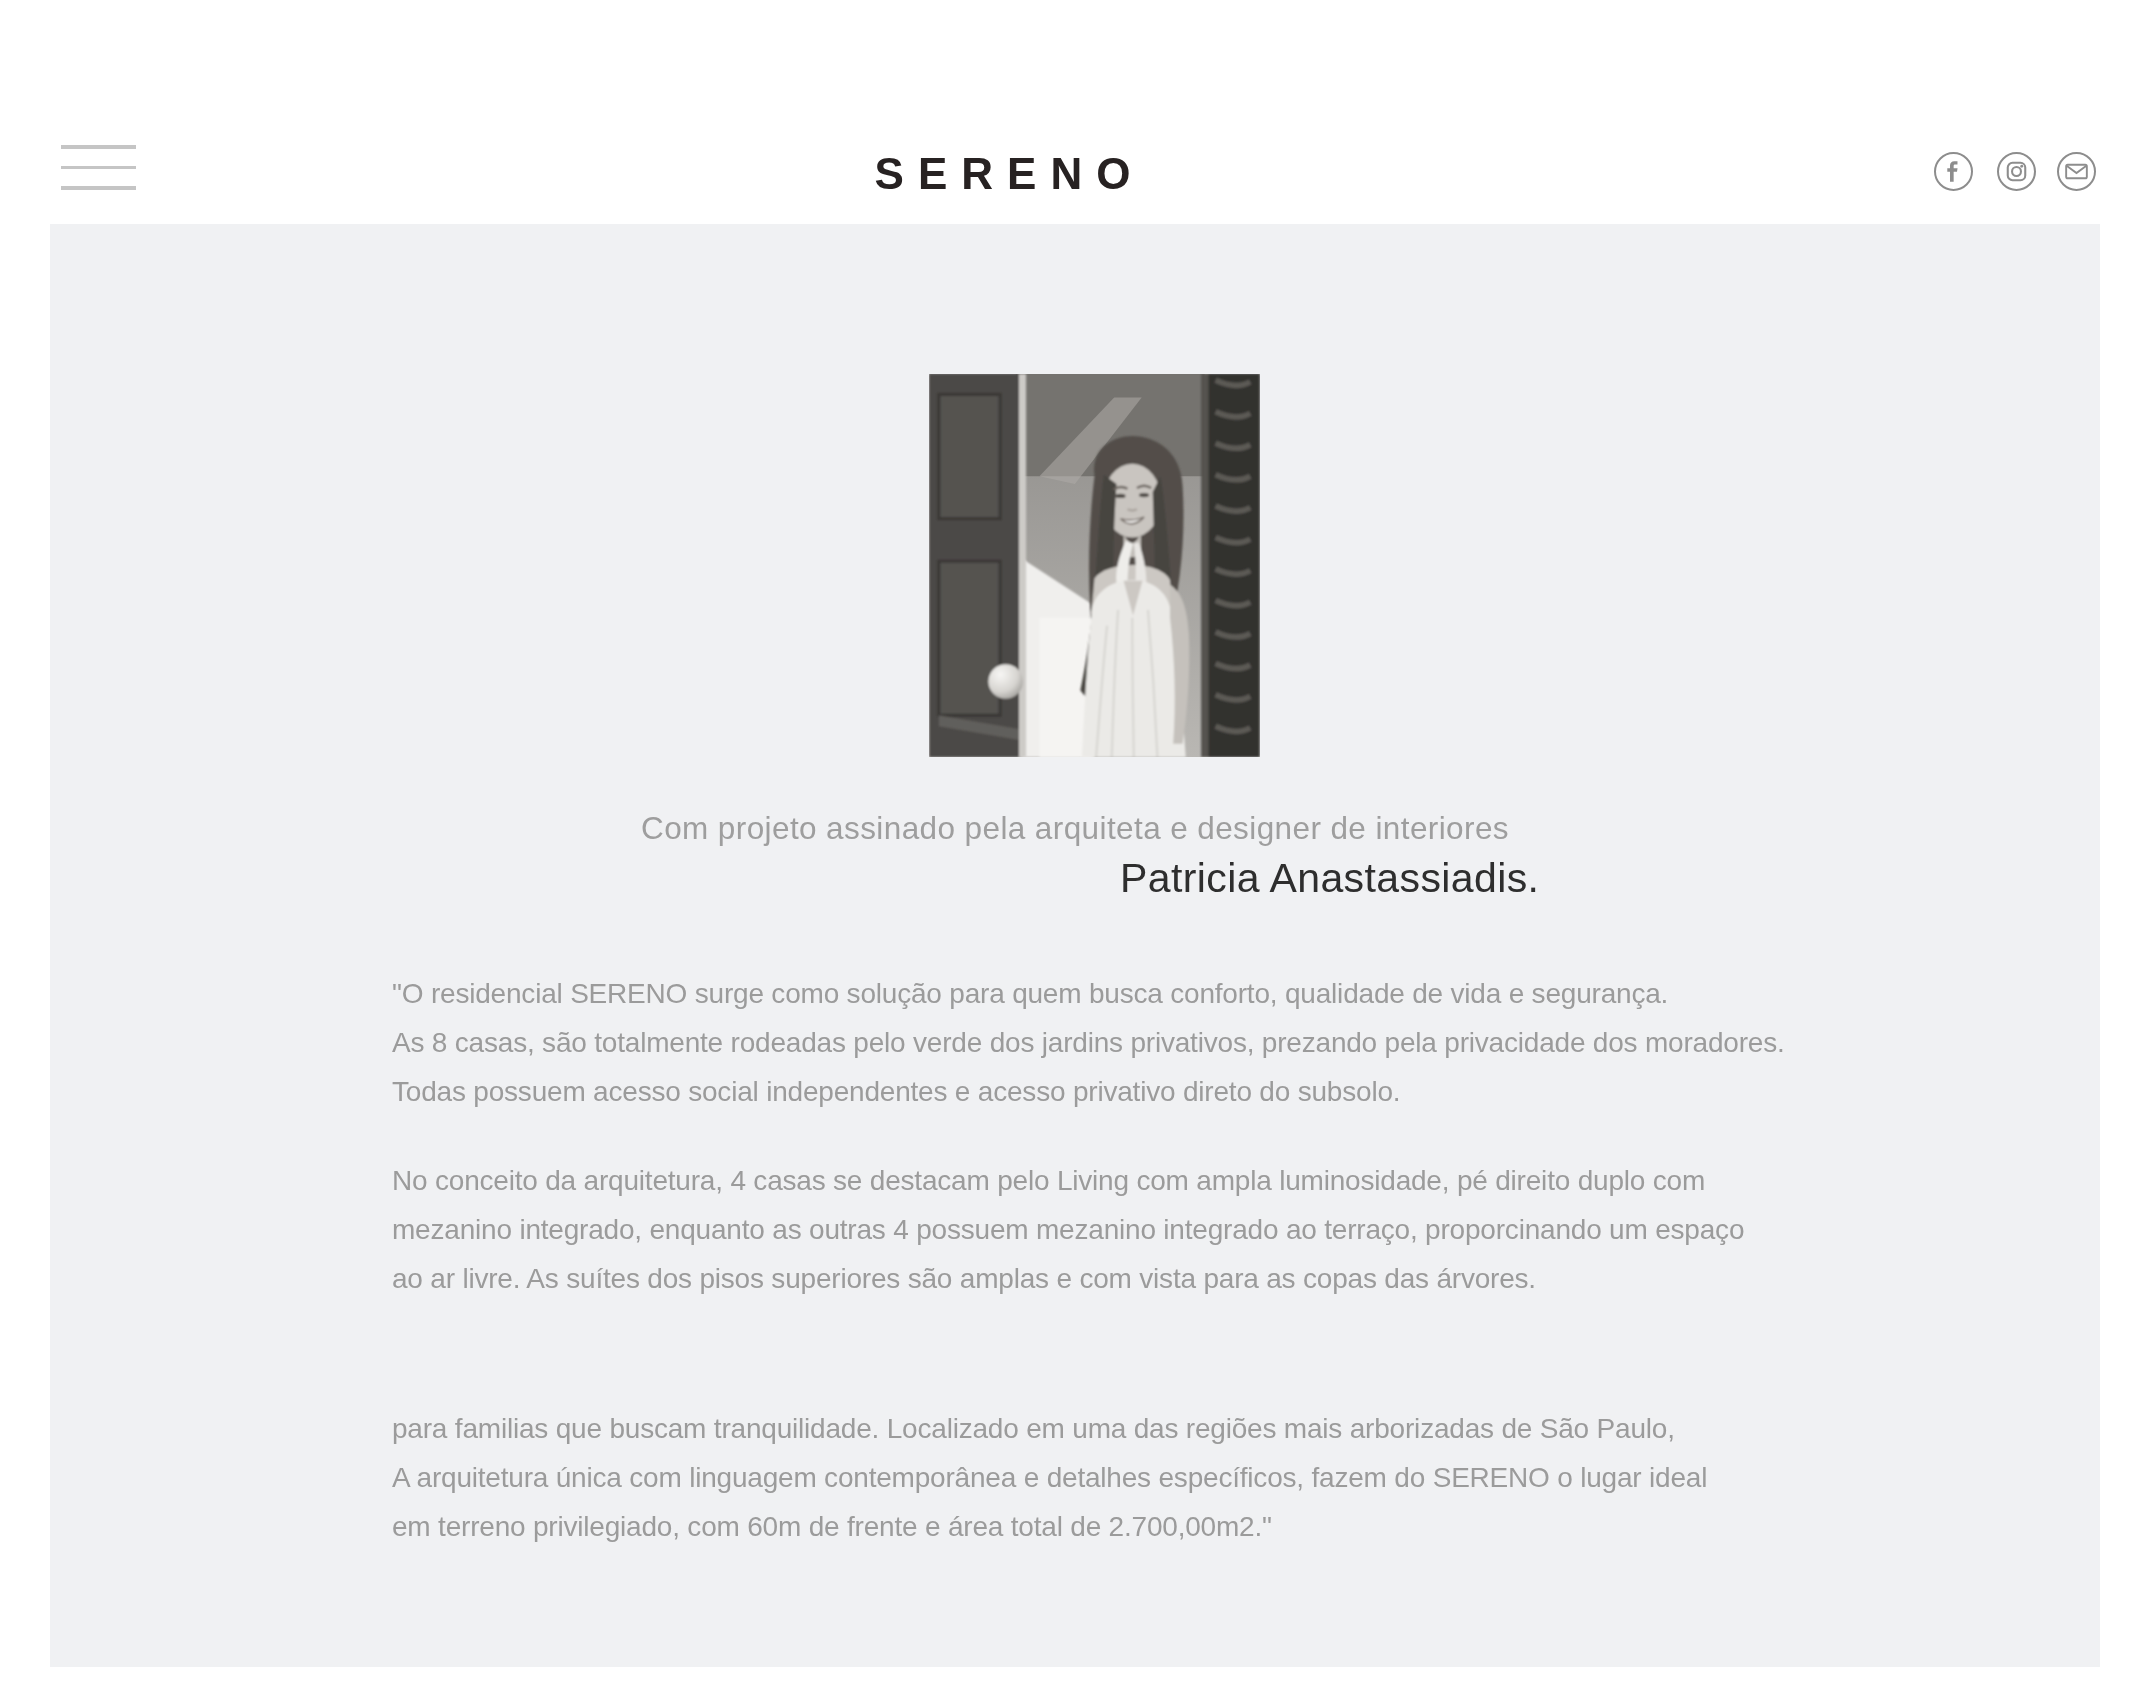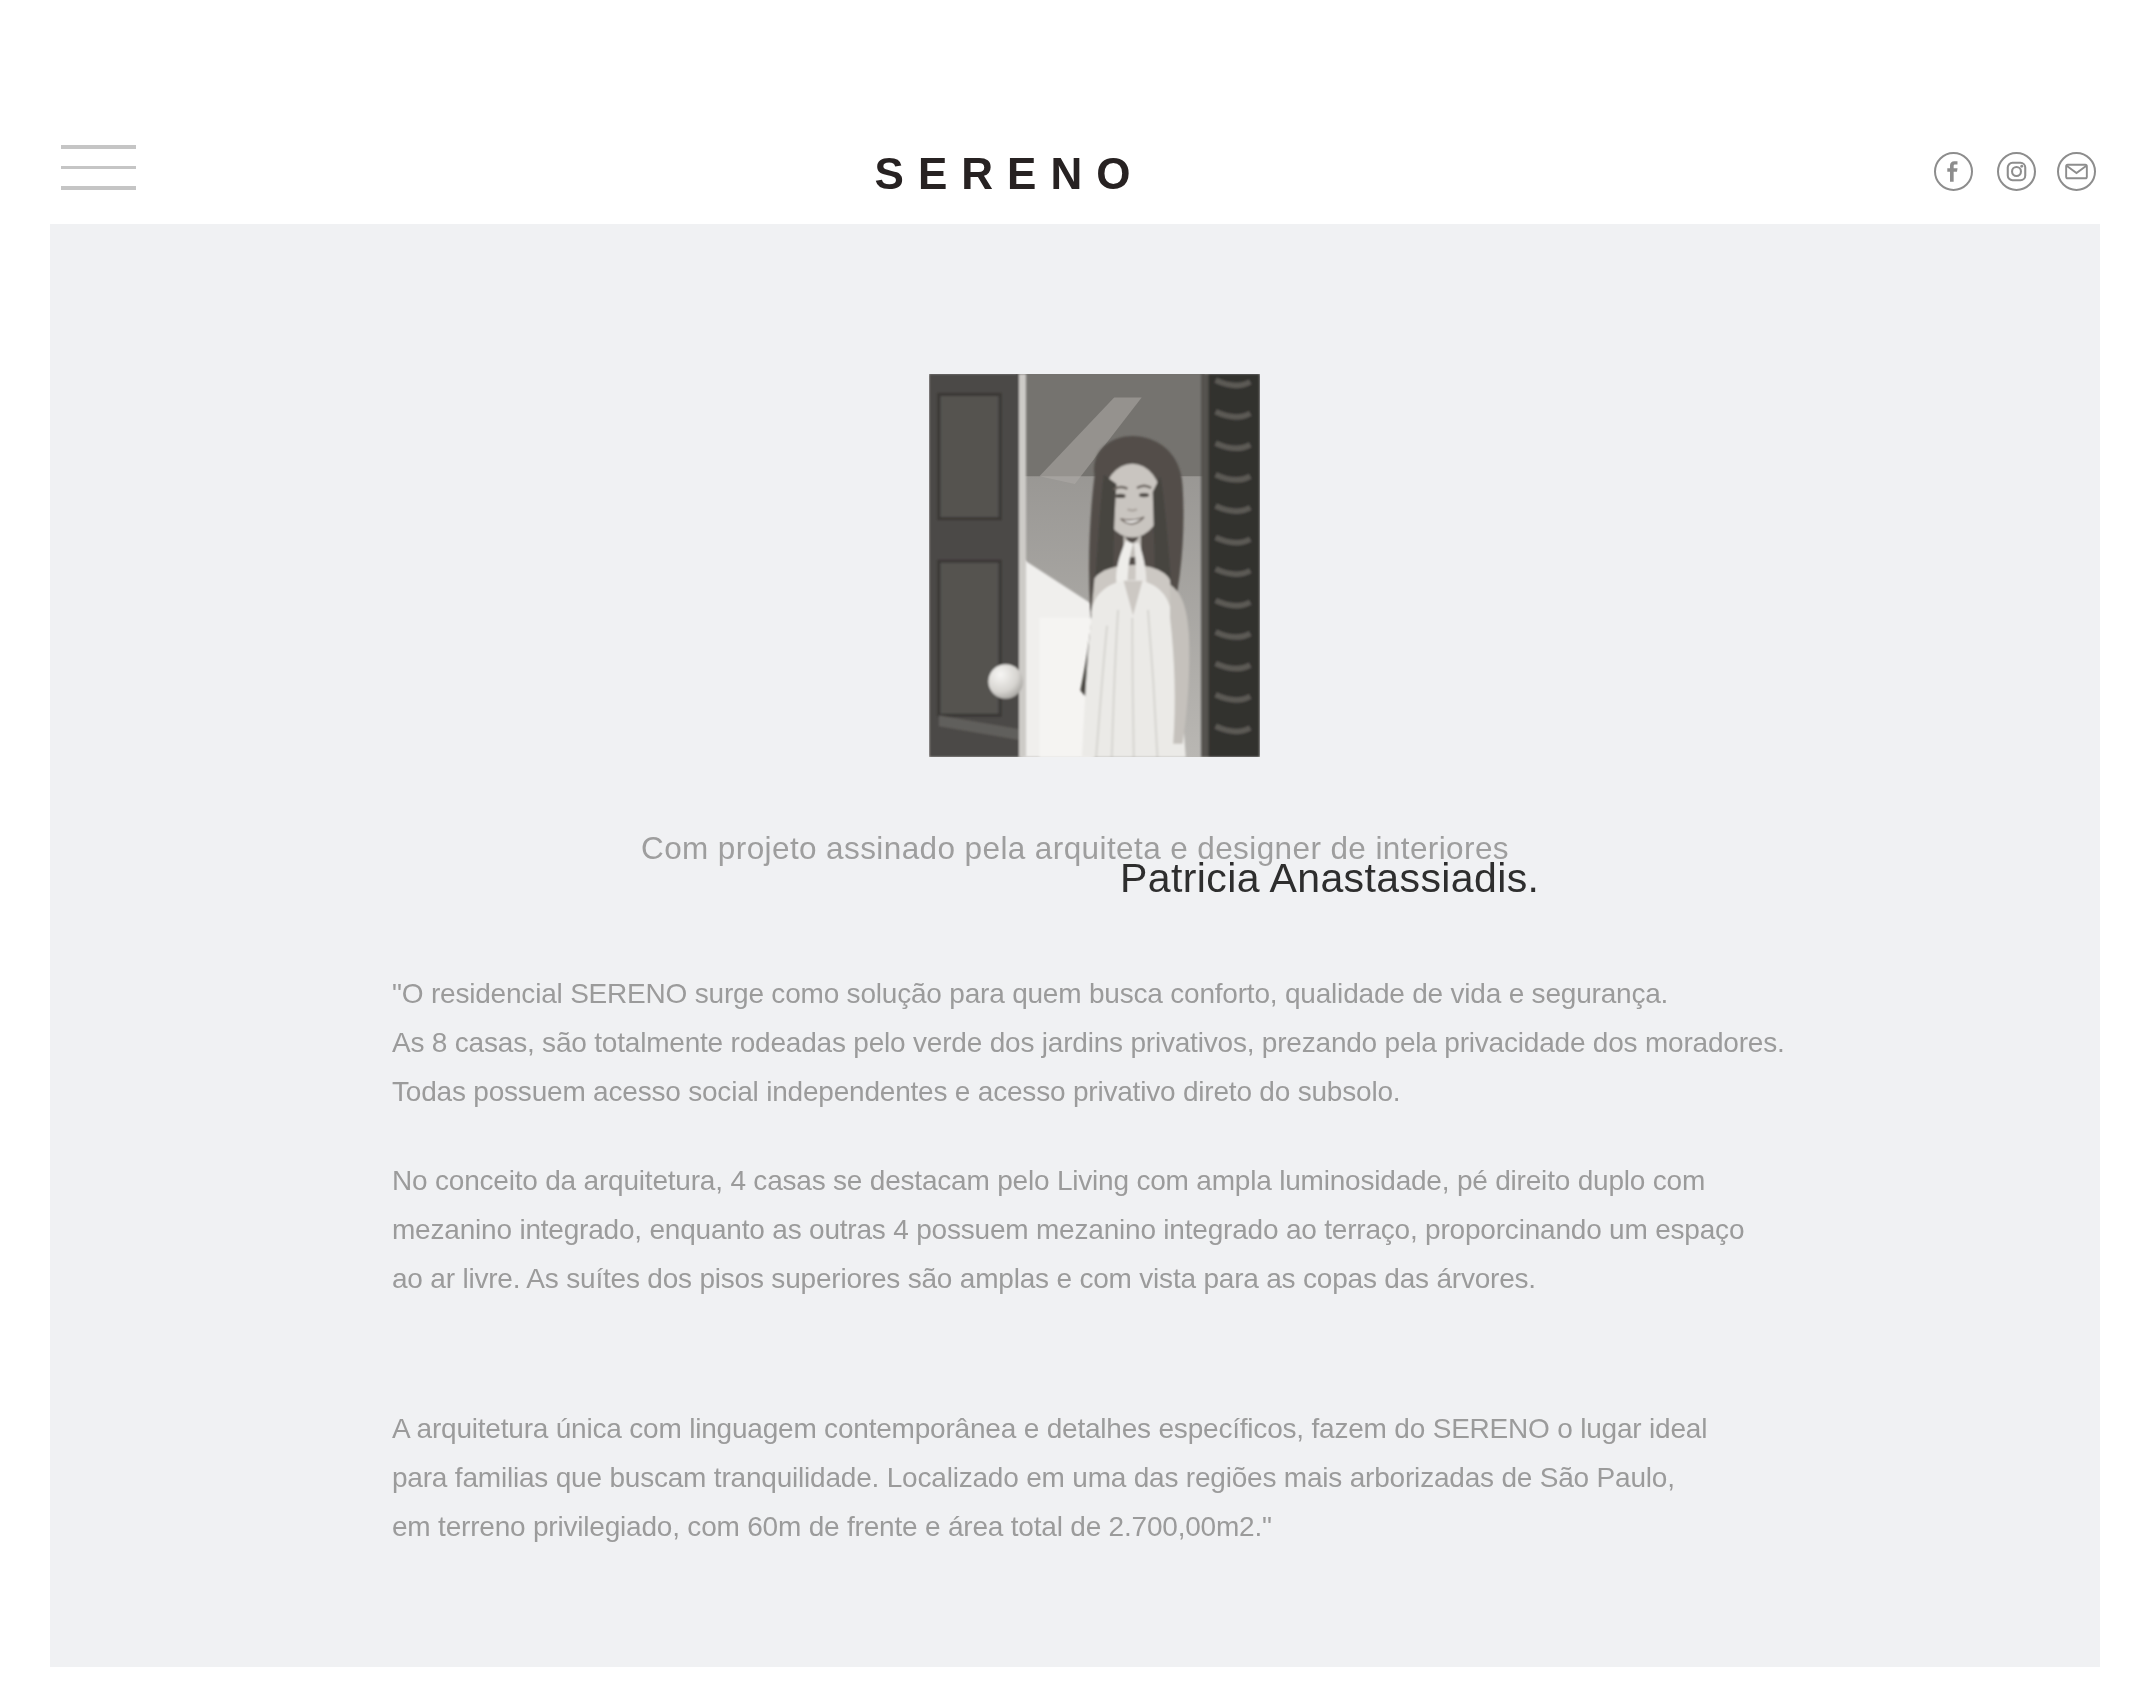--- a/index.html
+++ b/index.html
@@ -22,21 +22,21 @@
     position:absolute;top:152px;width:39px;height:39px;box-sizing:border-box;
     border:2.4px solid #8d8d8d;border-radius:50%;
     display:flex;align-items:center;justify-content:center;cursor:pointer;background:#fff;
   }
   .ic-fb{left:1934px;} .ic-ig{left:1997px;} .ic-mail{left:2057px;}
   
   .content-bg{position:absolute;left:50px;top:224px;width:2050px;height:1443px;background:#f0f1f3;}
   .photo{position:absolute;left:929px;top:374px;width:331px;height:383px;}
   .intro-subtitle{
     position:absolute;left:50px;top:809px;width:2050px;text-align:center;
-    font-size:31.5px;font-weight:300;letter-spacing:0.4px;color:#9e9e9e;line-height:38px;margin-top:20px;
+    font-size:31.5px;font-weight:300;letter-spacing:0.4px;color:#9e9e9e;line-height:38px;
   }
   .intro-name{
     position:absolute;left:1120px;top:855px;
     font-size:41px;color:#2e2e2e;letter-spacing:0.4px;line-height:47px;
   }
   .para{
     position:absolute;left:392px;font-size:28px;line-height:49px;
     letter-spacing:-0.2px;color:#9b9b9b;font-weight:300;
   }
   .para .line{white-space:nowrap;}
@@ -164,19 +164,19 @@
     <div class="line">Todas possuem acesso social independentes e acesso privativo direto do subsolo.</div>
   </div>
 
   <div class="para p2">
     <div class="line">No conceito da arquitetura, 4 casas se destacam pelo Living com ampla luminosidade, pé direito duplo com</div>
     <div class="line">mezanino integrado, enquanto as outras 4 possuem mezanino integrado ao terraço, proporcinando um espaço</div>
     <div class="line">ao ar livre. As suítes dos pisos superiores são amplas e com vista para as copas das árvores.</div>
   </div>
 
   <div class="para p3">
+    <div class="line">para familias que buscam tranquilidade. Localizado em uma das regiões mais arborizadas de São Paulo,</div>
     <div class="line">A arquitetura única com linguagem contemporânea e detalhes específicos, fazem do SERENO o lugar ideal</div>
-    <div class="line">para familias que buscam tranquilidade. Localizado em uma das regiões mais arborizadas de São Paulo,</div>
     <div class="line">em terreno privilegiado, com 60m de frente e área total de 2.700,00m2."</div>
   </div>
 
 </div>
 
 
 </body></html>

